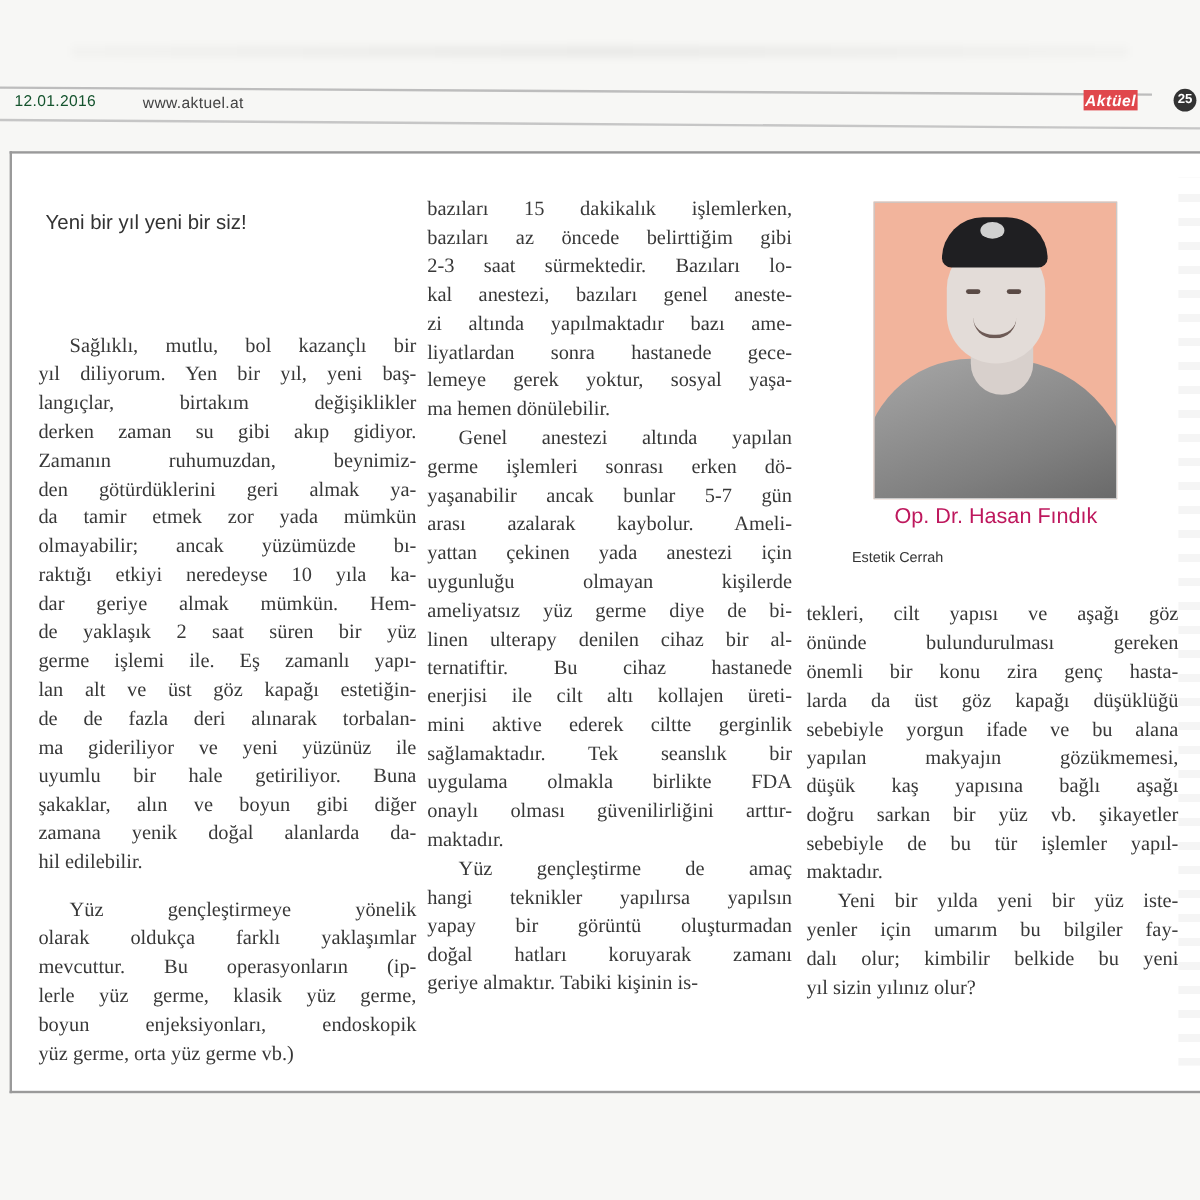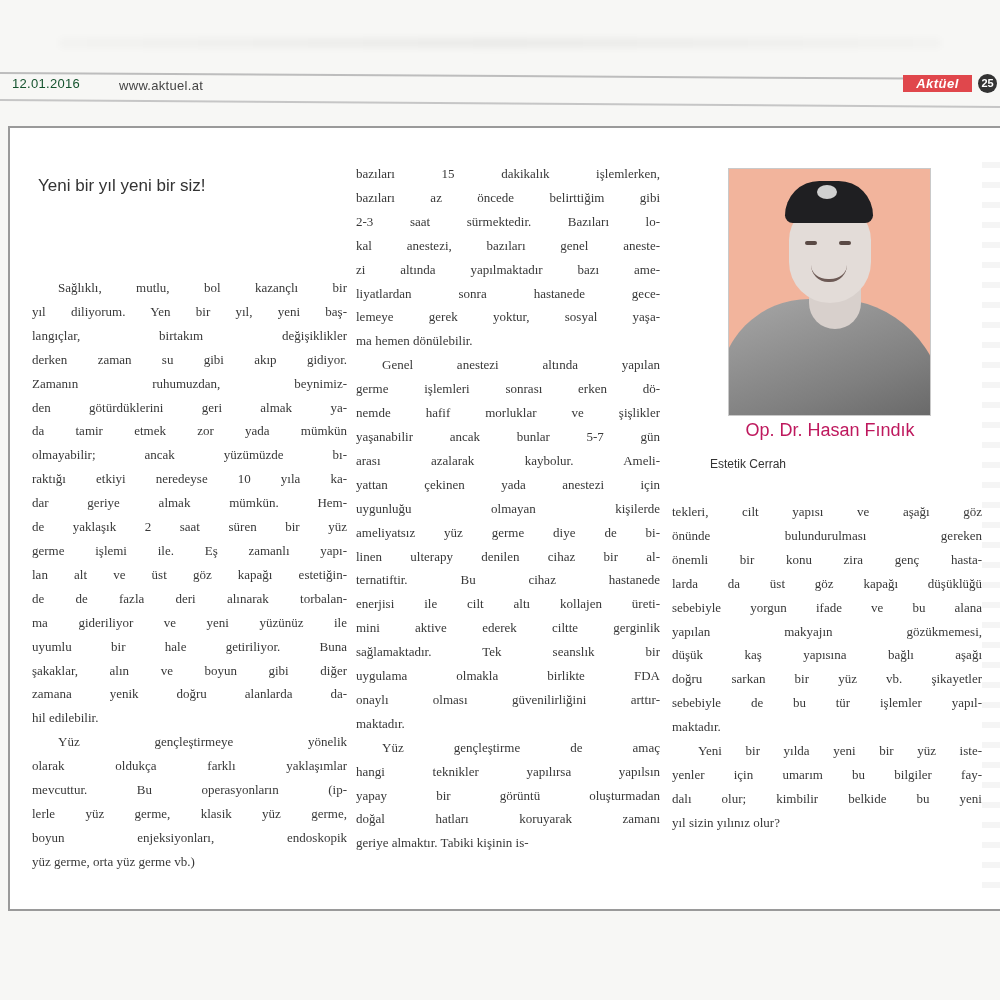--- a/index.html
+++ b/index.html
@@ -30,41 +30,41 @@
       position: absolute; left: 12px; top: 10px;
       font-family: "Liberation Sans", "DejaVu Sans", sans-serif;
       font-size: 13px; color: #14532d; letter-spacing: 0.3px;
     }
     .header .site {
       position: absolute; left: 119px; top: 12px;
       font-family: "Liberation Sans", "DejaVu Sans", sans-serif;
       font-size: 13px; color: #444; letter-spacing: 0.3px;
     }
     .header .brand {
-      position: absolute; left: 903px; top: 9px; width: 69px; height: 17px;
+      position: absolute; left: 903px; top: 9px; width: 45px; height: 17px;
       background: #e0474c; color: #fff;
       font-family: "Liberation Sans", "DejaVu Sans", sans-serif;
       font-weight: bold; font-style: italic; font-size: 13px;
       text-align: center; line-height: 17px; letter-spacing: 0.5px;
     }
     .header .page-num {
       position: absolute; left: 978px; top: 8px; width: 19px; height: 19px;
       border-radius: 50%; background: #333; color: #fff;
       font-family: "Liberation Sans", "DejaVu Sans", sans-serif;
       font-weight: bold; font-size: 11px; text-align: center; line-height: 19px;
     }
     .article {
       position: absolute; left: 8px; top: 126px; width: 1000px; height: 785px;
       border: 2px solid #9a9a9a; border-right: none;
       background: #ffffff;
       box-sizing: border-box;
     }
     .col {
       position: absolute; top: 0;
-      font-size: 13px; line-height: 23.9px;
+      font-size: 17px; line-height: 23.9px;
       text-align: justify; color: #383838;
     }
     .col p { margin: 0; }
     .col .line { display: block; text-align: justify; text-align-last: justify; white-space: nowrap; }
     .col .line.last { text-align-last: left; }
     .col-1 { left: 22px; width: 315px; top: 148px; }
     .col-2 { left: 346px; width: 304px; top: 34px; }
     .col-3 { left: 662px; width: 310px; top: 372px; }
     .headline {
       font-family: "Liberation Sans", "DejaVu Sans", sans-serif;
@@ -146,25 +146,25 @@
         <span class="line">olmayabilir; ancak yüzümüzde bı-</span>
         <span class="line">raktığı etkiyi neredeyse 10 yıla ka-</span>
         <span class="line">dar geriye almak mümkün. Hem-</span>
         <span class="line">de yaklaşık 2 saat süren bir yüz</span>
         <span class="line">germe işlemi ile. Eş zamanlı yapı-</span>
         <span class="line">lan alt ve üst göz kapağı estetiğin-</span>
         <span class="line">de de fazla deri alınarak torbalan-</span>
         <span class="line">ma gideriliyor ve yeni yüzünüz ile</span>
         <span class="line">uyumlu bir hale getiriliyor. Buna</span>
         <span class="line">şakaklar, alın ve boyun gibi diğer</span>
-        <span class="line">zamana yenik doğru alanlarda da-</span>
+        <span class="line">zamana yenik doğal alanlarda da-</span>
         <span class="line last">hil edilebilir.</span>
       </p>
       <p>
-        <span class="line" style="padding-left: 26px;">Yüz gençleştirmeye yönelik</span>
+        <span class="line" style="padding-left: 26px; margin-top: 16px;">Yüz gençleştirmeye yönelik</span>
         <span class="line">olarak oldukça farklı yaklaşımlar</span>
         <span class="line">mevcuttur. Bu operasyonların (ip-</span>
         <span class="line">lerle yüz germe, klasik yüz germe,</span>
         <span class="line">boyun enjeksiyonları, endoskopik</span>
         <span class="line last">yüz germe, orta yüz germe vb.)</span>
       </p>
     </div>
   <div class="col col-2">
       <p>
         <span class="line">bazıları 15 dakikalık işlemlerken,</span>
@@ -172,21 +172,20 @@
         <span class="line">2-3 saat sürmektedir. Bazıları lo-</span>
         <span class="line">kal anestezi, bazıları genel aneste-</span>
         <span class="line">zi altında yapılmaktadır bazı ame-</span>
         <span class="line">liyatlardan sonra hastanede gece-</span>
         <span class="line">lemeye gerek yoktur, sosyal yaşa-</span>
         <span class="line last">ma hemen dönülebilir.</span>
       </p>
       <p>
         <span class="line" style="padding-left: 26px;">Genel anestezi altında yapılan</span>
         <span class="line">germe işlemleri sonrası erken dö-</span>
-        <span class="line">nemde hafif morluklar ve şişlikler</span>
         <span class="line">yaşanabilir ancak bunlar 5-7 gün</span>
         <span class="line">arası azalarak kaybolur. Ameli-</span>
         <span class="line">yattan çekinen yada anestezi için</span>
         <span class="line">uygunluğu olmayan kişilerde</span>
         <span class="line">ameliyatsız yüz germe diye de bi-</span>
         <span class="line">linen ulterapy denilen cihaz bir al-</span>
         <span class="line">ternatiftir. Bu cihaz hastanede</span>
         <span class="line">enerjisi ile cilt altı kollajen üreti-</span>
         <span class="line">mini aktive ederek ciltte gerginlik</span>
         <span class="line">sağlamaktadır. Tek seanslık bir</span>

